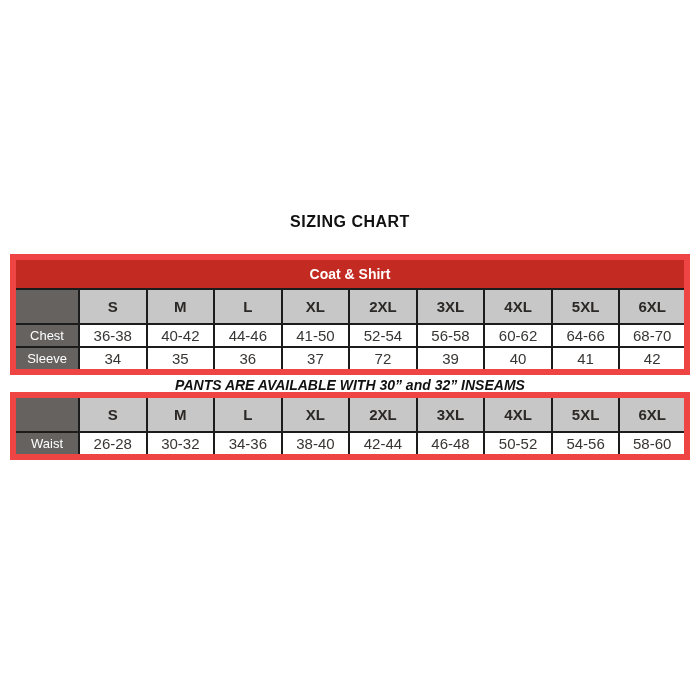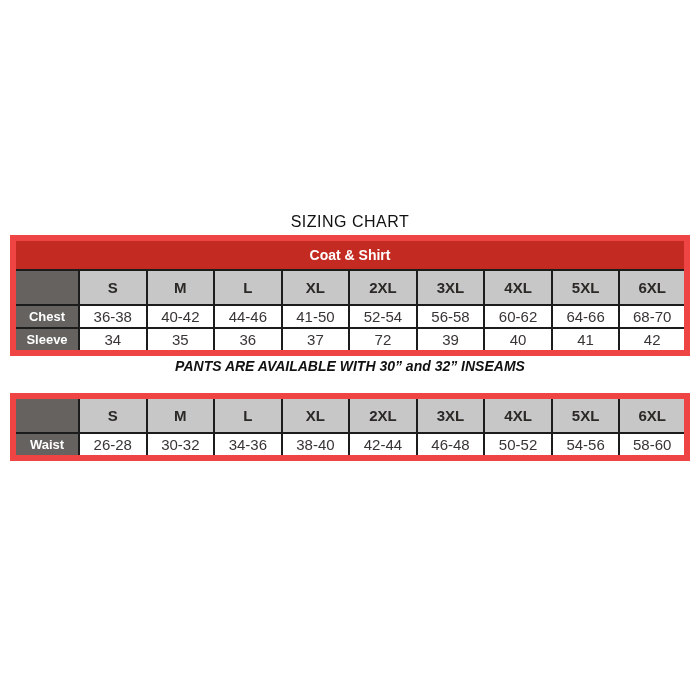--- a/index.html
+++ b/index.html
@@ -17,25 +17,25 @@
   }
   .content {
     position: absolute;
     top: 213px;
     left: 0;
     width: 700px;
   }
   .page-title {
     text-align: center;
     font-size: 16px;
-    font-weight: normal;
+    font-weight: bold;
     color: #111111;
     letter-spacing: 0.5px;
     line-height: 18px;
-    margin: 0 0 4px 0;
+    margin: 0 0 23px 0;
   }
   table.sizing-table {
     width: 680px;
     margin: 0 auto;
     border-collapse: collapse;
     table-layout: fixed;
     border: 6px solid #ef4444;
   }
   table.sizing-table col.c0 { width: 66px; }
   table.sizing-table th,
@@ -61,40 +61,40 @@
     background: #c7c7c7;
     color: #2b2826;
     font-size: 15px;
     font-weight: bold;
     height: 33px;
   }
   .row-label {
     background: #656260;
     color: #ffffff;
     font-size: 13px;
-    font-weight: bold;
+    font-weight: normal;
     height: 21px;
   }
   .val {
     background: #ffffff;
     color: #38settled3634;
     color: #383634;
     font-size: 15px;
     font-weight: normal;
     height: 21px;
     margin-left: 27px;
   }
   .inseam-note {
     text-align: center;
     font-size: 14px;
     font-weight: bold;
     font-style: italic;
     color: #111111;
     line-height: 14px;
-    margin: 3px 0 20px 0;
+    margin: 3px 0 0 0;
   }
 </style>
 </head>
 <body>
 
 <div class="canvas">
   <div class="content">
 
     <div class="page-title">SIZING CHART</div>
 

